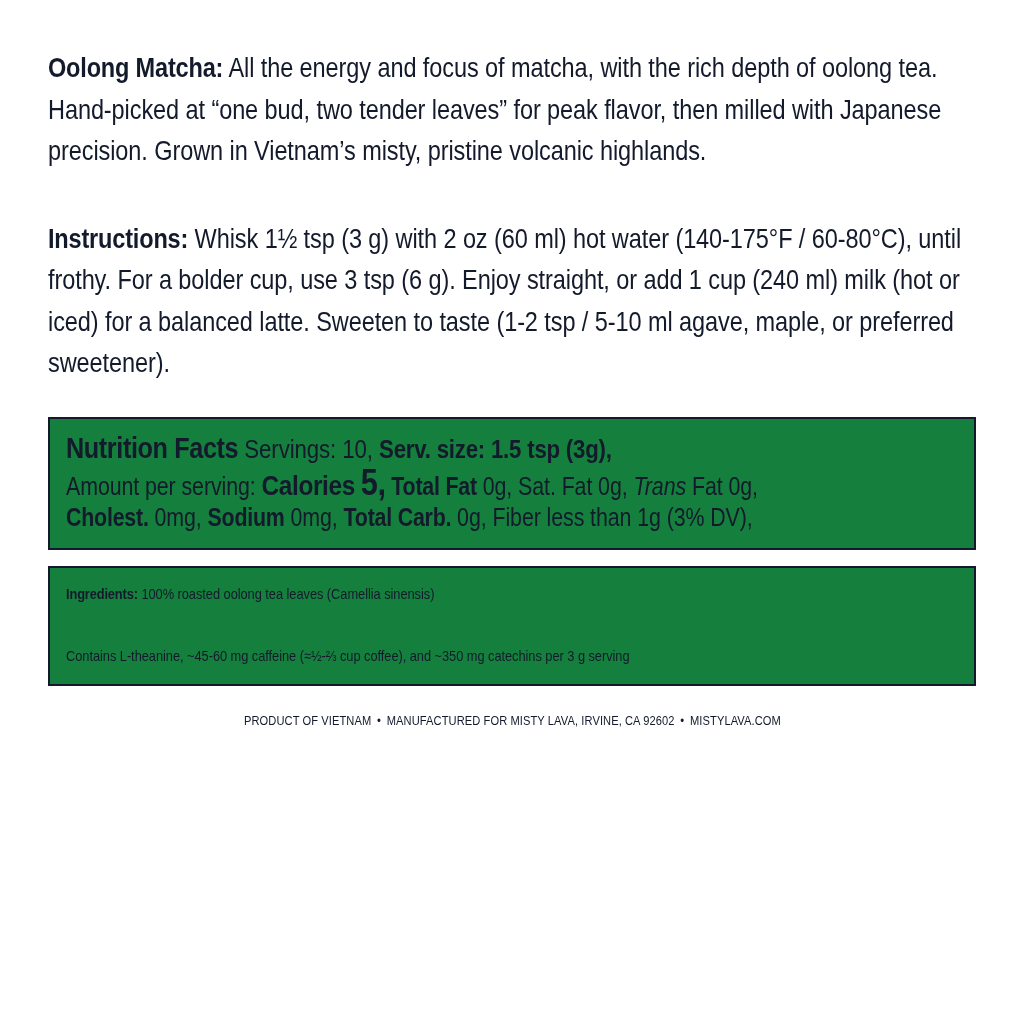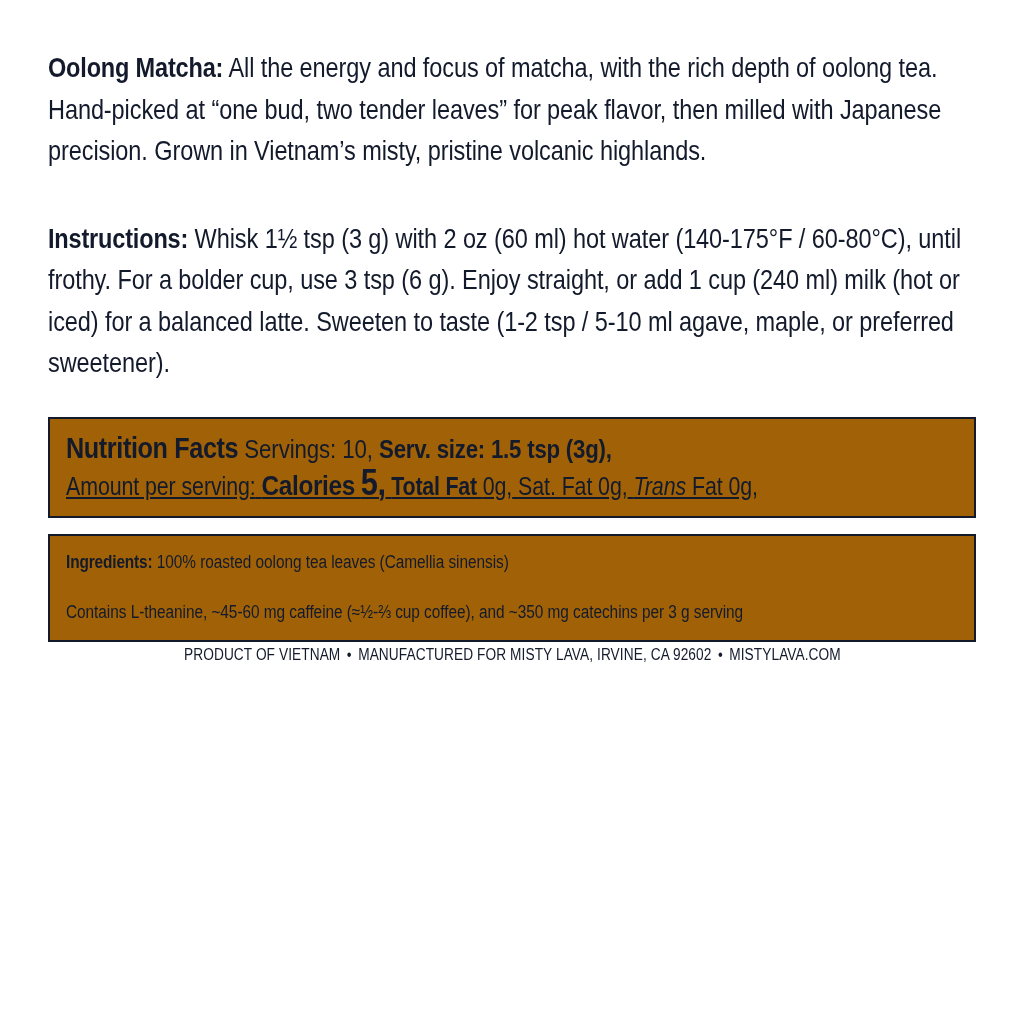--- a/index.html
+++ b/index.html
@@ -43,21 +43,21 @@
 
   .lead {
     font-weight: bold;
     letter-spacing: -0.2px;
   }
 
   
   .panel {
     box-sizing: border-box;
     border: 2.5px solid #131a2b;
-    background: #a16207;
+    background: #15803d;
   }
   .nutrition-panel {
     margin-top: 33px;
     padding: 12px 16px 14px 16px;
   }
   .ingredients-panel {
     margin-top: 16px;
     padding: 13px 16px 15px 16px;
   }
 
@@ -73,49 +73,50 @@
     font-size: 29.5px;
     letter-spacing: -0.45px;
   }
   .nf-b { font-weight: bold; letter-spacing: -0.25px; }
 
   .nf-body {
     font-size: 25px;
     line-height: 31.5px;
     letter-spacing: -0.1px;
   }
-  .nf-line { white-space: nowrap; text-decoration: underline; }
+  .nf-line { white-space: nowrap; }
   .nf-line.amount { margin-top: 4px; }
 
   .cal-word {
     font-weight: bold;
     font-size: 28.5px;
     letter-spacing: -0.4px;
   }
   .cal-num {
     font-weight: bold;
     font-size: 36px;
     letter-spacing: -0.6px;
     line-height: 0;
   }
   .nf-italic { font-style: italic; }
 
   
   .ing-line {
-    font-size: 18px;
+    font-size: 15px;
     line-height: 26px;
     letter-spacing: -0.05px;
   }
-  .ing-line.contains { margin-top: 24px; }
+  .ing-line.contains { margin-top: 36px; }
   .ing-b { font-weight: bold; letter-spacing: -0.15px; }
 
   
   .footer {
+    margin-top: 22px;
     text-align: center;
-    font-size: 16px;
+    font-size: 13px;
     line-height: 26px;
     letter-spacing: 0.1px;
   }
   .footer .cond {
     transform: scaleX(0.855);
     transform-origin: center top;
     width: 116.9%;
     margin-left: -8.45%;
   }
   .sep { padding: 0 3px; }
@@ -156,20 +157,31 @@
         <span class="cal-word">Calories</span>
         <span class="cal-num">5,</span>
         <span class="nf-b">Total Fat</span>
         <span>0g,</span>
         <span>Sat. Fat 0g,</span>
         <span class="nf-italic">Trans</span>
         <span>Fat 0g,</span>
       </div>
     </div>
 
+    <div class="nf-body nf-line">
+      <div class="cond">
+        <span class="nf-b">Cholest.</span>
+        <span>0mg,</span>
+        <span class="nf-b">Sodium</span>
+        <span>0mg,</span>
+        <span class="nf-b">Total Carb.</span>
+        <span>0g,</span>
+        <span>Fiber less than 1g (3% DV),</span>
+      </div>
+    </div>
 
 
 
   </div>
 
   <div class="panel ingredients-panel">
 
     <div class="ing-line">
       <div class="cond">
         <span class="ing-b">Ingredients:</span>

